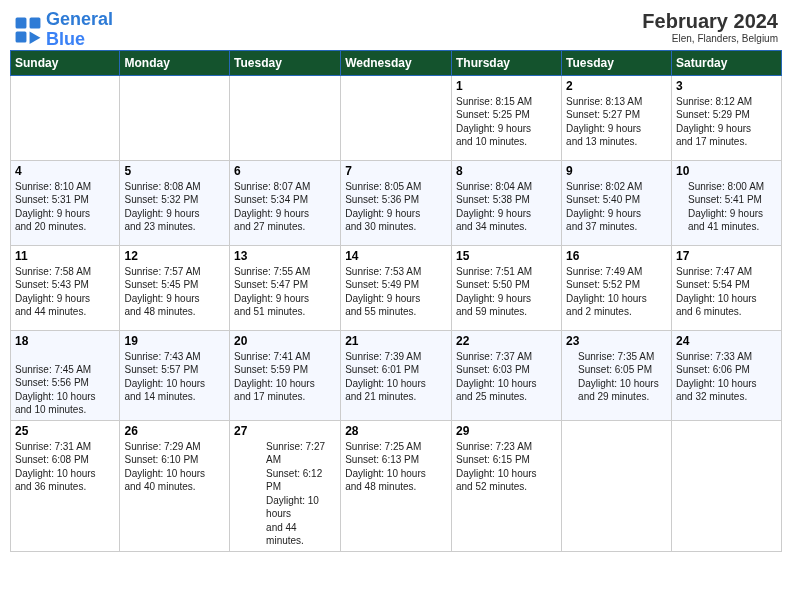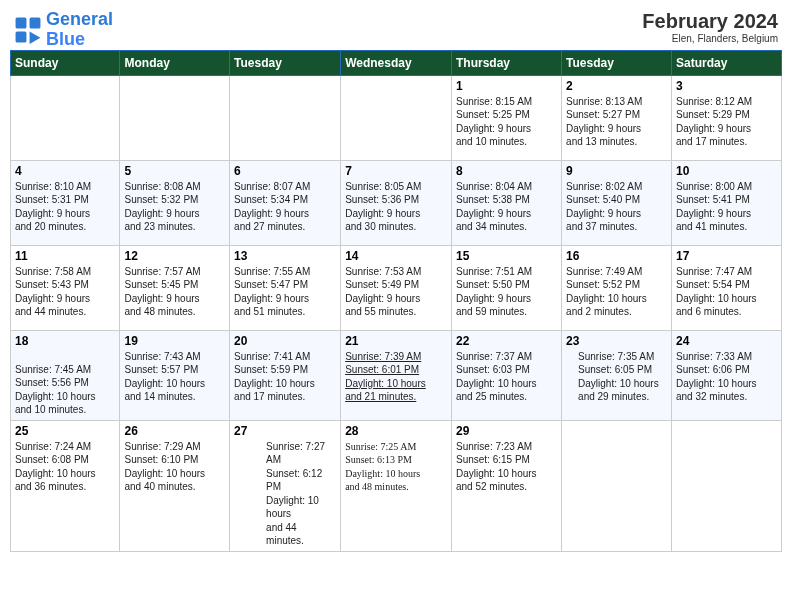--- a/index.html
+++ b/index.html
@@ -186,21 +186,21 @@
         </td>
         <td>
           <span class="day-num">9</span>
           <div class="day-info" style="white-space: pre-line;">Sunrise: 8:02 AM
 Sunset: 5:40 PM
 Daylight: 9 hours
 and 37 minutes.</div>
         </td>
         <td>
           <span class="day-num">10</span>
-          <div class="day-info" style="white-space: pre-line;">Sunrise: 8:00 AM
+          <div class="day-info" style="white-space: pre-line; margin-left: 12px;">Sunrise: 8:00 AM
 Sunset: 5:41 PM
 Daylight: 9 hours
 and 41 minutes.</div>
         </td>
       </tr>
       <tr>
         <td>
           <span class="day-num">11</span>
           <div class="day-info" style="white-space: pre-line;">Sunrise: 7:58 AM
 Sunset: 5:43 PM
@@ -267,21 +267,21 @@
         </td>
         <td>
           <span class="day-num">20</span>
           <div class="day-info" style="white-space: pre-line;">Sunrise: 7:41 AM
 Sunset: 5:59 PM
 Daylight: 10 hours
 and 17 minutes.</div>
         </td>
         <td>
           <span class="day-num">21</span>
-          <div class="day-info" style="white-space: pre-line; text-decoration: underline;">Sunrise: 7:39 AM
+          <div class="day-info" style="white-space: pre-line;">Sunrise: 7:39 AM
 Sunset: 6:01 PM
 Daylight: 10 hours
 and 21 minutes.</div>
         </td>
         <td>
           <span class="day-num">22</span>
           <div class="day-info" style="white-space: pre-line;">Sunrise: 7:37 AM
 Sunset: 6:03 PM
 Daylight: 10 hours
 and 25 minutes.</div>
@@ -297,42 +297,42 @@
           <span class="day-num">24</span>
           <div class="day-info" style="white-space: pre-line;">Sunrise: 7:33 AM
 Sunset: 6:06 PM
 Daylight: 10 hours
 and 32 minutes.</div>
         </td>
       </tr>
       <tr>
         <td>
           <span class="day-num">25</span>
-          <div class="day-info" style="white-space: pre-line;">Sunrise: 7:24 AM
+          <div class="day-info" style="white-space: pre-line;">Sunrise: 7:31 AM
 Sunset: 6:08 PM
 Daylight: 10 hours
 and 36 minutes.</div>
         </td>
         <td>
           <span class="day-num">26</span>
           <div class="day-info" style="white-space: pre-line;">Sunrise: 7:29 AM
 Sunset: 6:10 PM
 Daylight: 10 hours
 and 40 minutes.</div>
         </td>
         <td>
           <span class="day-num">27</span>
           <div class="day-info" style="white-space: pre-line; margin-left: 32px;">Sunrise: 7:27 AM
 Sunset: 6:12 PM
 Daylight: 10 hours
 and 44 minutes.</div>
         </td>
         <td>
           <span class="day-num">28</span>
-          <div class="day-info" style="white-space: pre-line; font-family: Liberation Serif, serif;">Sunrise: 7:25 AM
+          <div class="day-info" style="white-space: pre-line;">Sunrise: 7:25 AM
 Sunset: 6:13 PM
 Daylight: 10 hours
 and 48 minutes.</div>
         </td>
         <td>
           <span class="day-num">29</span>
           <div class="day-info" style="white-space: pre-line;">Sunrise: 7:23 AM
 Sunset: 6:15 PM
 Daylight: 10 hours
 and 52 minutes.</div>

